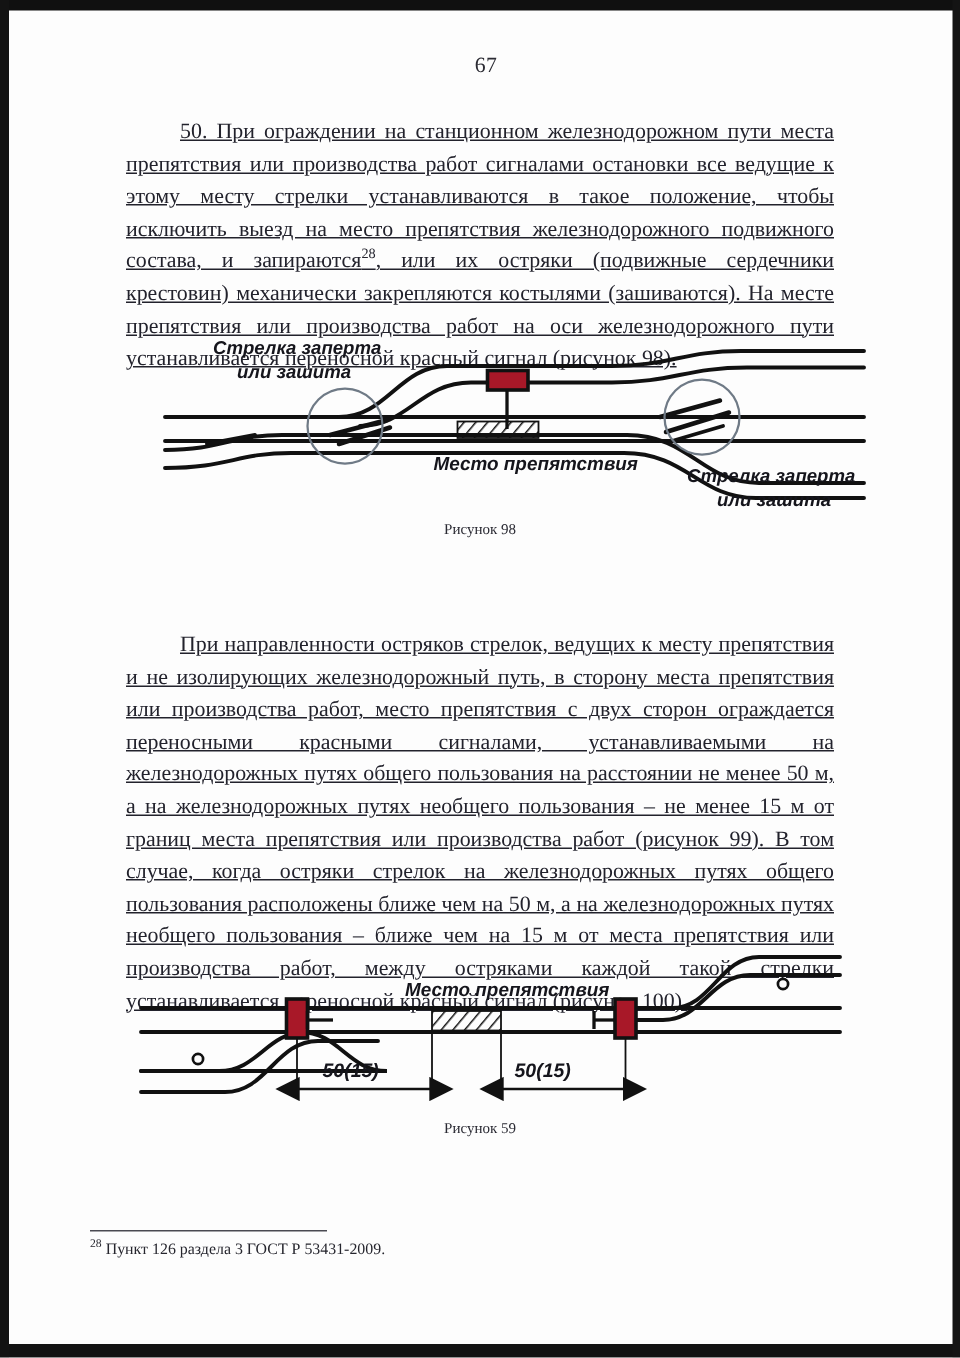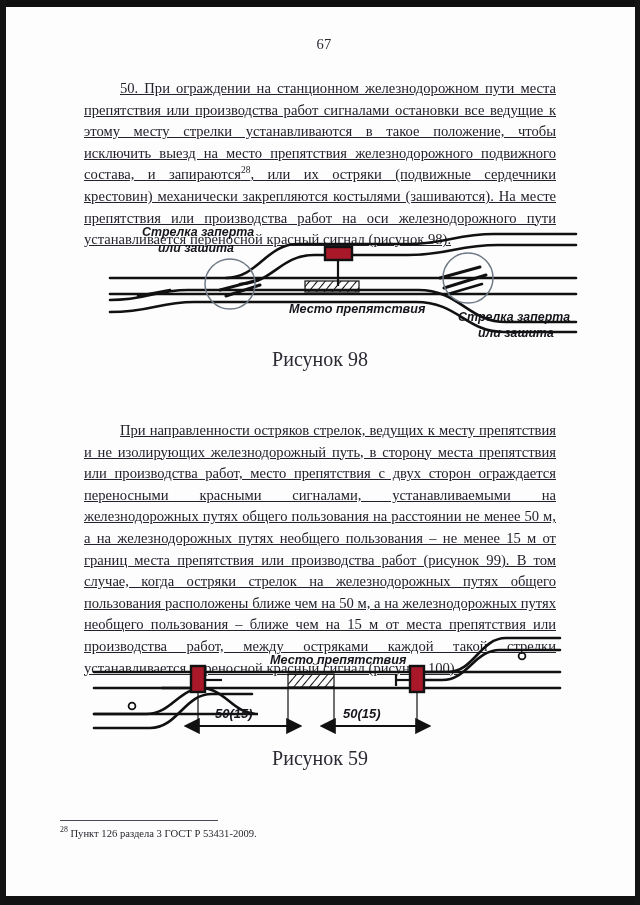--- a/index.html
+++ b/index.html
@@ -91,21 +91,21 @@
   }
 
   .para-1 { top: 62px; }
   .para-2 { top: 404px; }
 
   .figure-caption {
     position: absolute;
     width: 640px;
     left: 0;
     text-align: center;
-    font-size: 20px;
+    font-size: 10px;
     color: #2a2a33;
   }
   .cap-98 { top: 348px; }
   .cap-99 { top: 747px; }
 
   .figure {
     position: absolute;
   }
   .fig-98 { left: 108px; top: 222px; width: 470px; height: 120px; }
   .fig-99 { left: 92px; top: 628px; width: 470px; height: 112px; }

